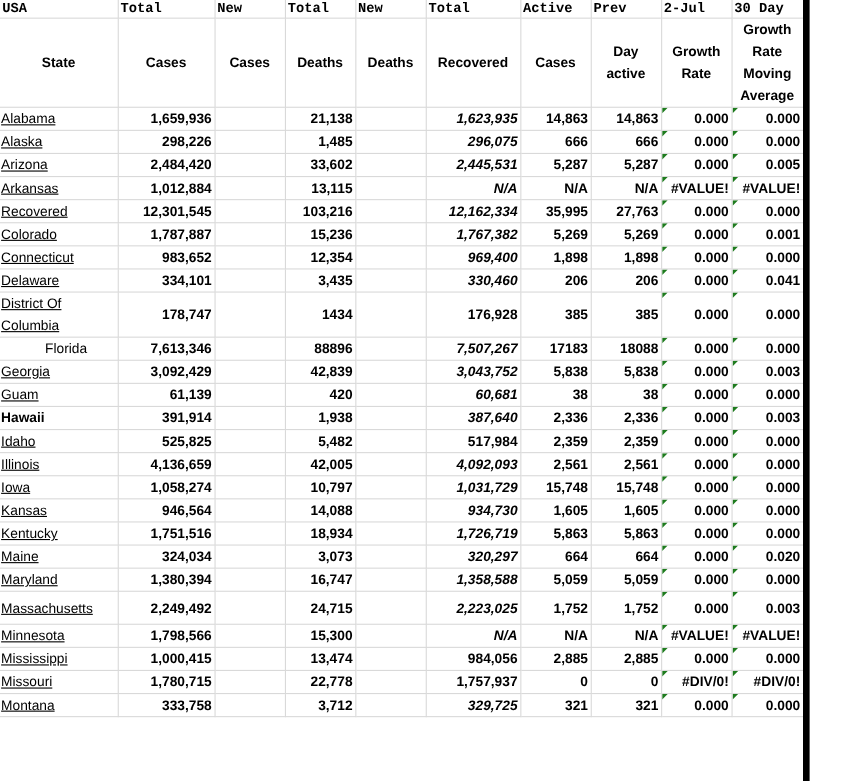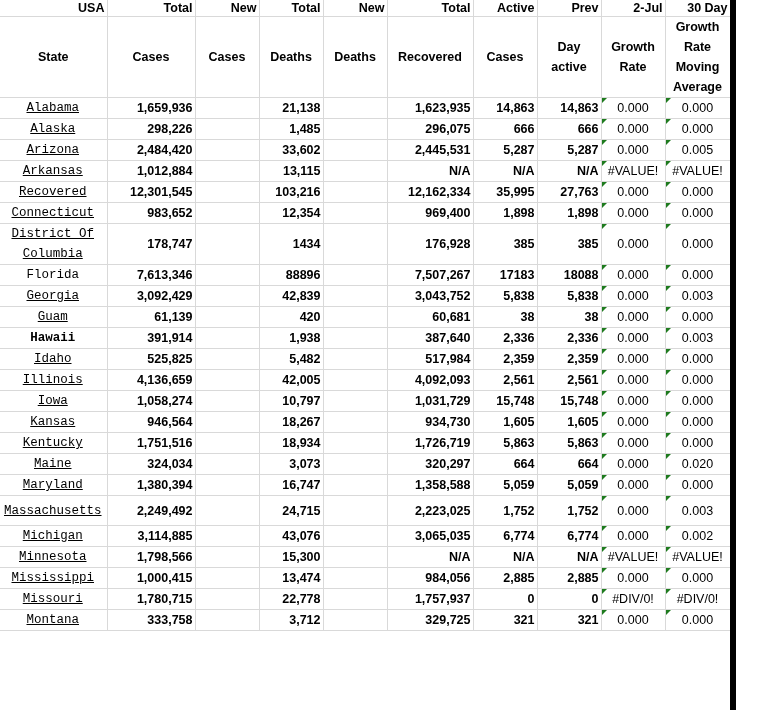--- a/index.html
+++ b/index.html
@@ -2,32 +2,32 @@
 <html><head>
   <meta charset="utf-8">
   <style>
     html, body { margin: 0; padding: 0; background: #ffffff; }
     body { width: 771px; height: 710px; overflow: hidden; position: relative;
            font-family: "Liberation Sans", "DejaVu Sans", sans-serif; font-size: 12.5px; color: #000; }
     #sheet { position: absolute; left: 0; top: 0; width: 730px; }
     table { border-collapse: collapse; table-layout: fixed; width: 730px; }
     td { border-right: 1px solid #d9d9d9; border-bottom: 1px solid #d9d9d9; padding: 0 2px;
          white-space: nowrap; overflow: hidden; position: relative; vertical-align: middle; line-height: 20px; }
-    tr.h1 td { height: 16px; line-height: 16px; font-weight: bold; text-align: right; }
+    tr.h1 td { height: 16px; line-height: 16px; font-weight: bold; text-align: left; font-family: Liberation Mono, monospace; }
     tr.h2 td { height: 79px; font-weight: bold; text-align: center; line-height: 20px; white-space: normal; margin-left: 28px; }
     tr.r td { height: 19px; }
     tr.r.tall td { height: 39px; }
     tr.r.mid td { height: 29px; }
-    td.state { text-align: center; padding-left: 1px; font-weight: normal; font-family: Liberation Mono, monospace; }
+    td.state { text-align: left; padding-left: 1px; font-weight: normal; }
     td.state span.link { text-decoration: underline; }
     td.state.plain span.link { text-decoration: none; font-weight: bold; }
-    td.state.plainnb span.link { text-decoration: none; }
+    td.state.plainnb span.link { text-decoration: none; margin-left: 40px; }
     td.num { text-align: right; font-weight: bold; }
-    td.num.it { }
-    td.rate { text-align: center; font-weight: normal; }
+    td.num.it { font-style: italic; }
+    td.rate { text-align: right; font-weight: bold; }
     td.tri::before { content: ""; position: absolute; left: 0; top: 0; width: 0; height: 0;
                      border-top: 5px solid #1e7b1e; border-right: 5px solid transparent; }
     td.h-right { text-align: right; }
     td.wrap2 { white-space: normal; line-height: 20px; }
     #blackbar { position: absolute; left: 730px; top: 0; width: 6px; height: 710px; background: #000; }
   </style>
 </head>
 <body>
 
 <div id="sheet">
@@ -123,31 +123,55 @@
           <td class="num"></td>
           <td class="num">103,216</td>
           <td class="num"></td>
           <td class="num it">12,162,334</td>
           <td class="num">35,995</td>
           <td class="num">27,763</td>
           <td class="rate tri">0.000</td>
           <td class="rate tri">0.000</td>
         </tr>
         <tr class="r">
+          <td class="state"><span class="link">Colorado</span></td>
+          <td class="num">1,787,887</td>
+          <td class="num"></td>
+          <td class="num">15,236</td>
+          <td class="num"></td>
+          <td class="num it">1,767,382</td>
+          <td class="num">5,269</td>
+          <td class="num">5,269</td>
+          <td class="rate tri">0.000</td>
+          <td class="rate tri">0.001</td>
+        </tr>
+        <tr class="r">
           <td class="state"><span class="link">Connecticut</span></td>
           <td class="num">983,652</td>
           <td class="num"></td>
           <td class="num">12,354</td>
           <td class="num"></td>
           <td class="num it">969,400</td>
           <td class="num">1,898</td>
           <td class="num">1,898</td>
           <td class="rate tri">0.000</td>
           <td class="rate tri">0.000</td>
         </tr>
+        <tr class="r">
+          <td class="state"><span class="link">Delaware</span></td>
+          <td class="num">334,101</td>
+          <td class="num"></td>
+          <td class="num">3,435</td>
+          <td class="num"></td>
+          <td class="num it">330,460</td>
+          <td class="num">206</td>
+          <td class="num">206</td>
+          <td class="rate tri">0.000</td>
+          <td class="rate tri">0.041</td>
+        </tr>
         <tr class="r tall">
           <td class="state wrap2"><span class="link">District Of Columbia</span></td>
           <td class="num">178,747</td>
           <td class="num"></td>
           <td class="num">1434</td>
           <td class="num"></td>
           <td class="num">176,928</td>
           <td class="num">385</td>
           <td class="num">385</td>
           <td class="rate tri">0.000</td>
@@ -234,21 +258,21 @@
           <td class="num it">1,031,729</td>
           <td class="num">15,748</td>
           <td class="num">15,748</td>
           <td class="rate tri">0.000</td>
           <td class="rate tri">0.000</td>
         </tr>
         <tr class="r">
           <td class="state"><span class="link">Kansas</span></td>
           <td class="num">946,564</td>
           <td class="num"></td>
-          <td class="num">18,267</td>
+          <td class="num">14,088</td>
           <td class="num"></td>
           <td class="num it">934,730</td>
           <td class="num">1,605</td>
           <td class="num">1,605</td>
           <td class="rate tri">0.000</td>
           <td class="rate tri">0.000</td>
         </tr>
         <tr class="r">
           <td class="state"><span class="link">Kentucky</span></td>
           <td class="num">1,751,516</td>
@@ -289,32 +313,20 @@
           <td class="state"><span class="link">Massachusetts</span></td>
           <td class="num">2,249,492</td>
           <td class="num"></td>
           <td class="num">24,715</td>
           <td class="num"></td>
           <td class="num it">2,223,025</td>
           <td class="num">1,752</td>
           <td class="num">1,752</td>
           <td class="rate tri">0.000</td>
           <td class="rate tri">0.003</td>
-        </tr>
-        <tr class="r">
-          <td class="state"><span class="link">Michigan</span></td>
-          <td class="num">3,114,885</td>
-          <td class="num"></td>
-          <td class="num">43,076</td>
-          <td class="num"></td>
-          <td class="num it">3,065,035</td>
-          <td class="num">6,774</td>
-          <td class="num">6,774</td>
-          <td class="rate tri">0.000</td>
-          <td class="rate tri">0.002</td>
         </tr>
         <tr class="r">
           <td class="state"><span class="link">Minnesota</span></td>
           <td class="num">1,798,566</td>
           <td class="num"></td>
           <td class="num">15,300</td>
           <td class="num"></td>
           <td class="num it">N/A</td>
           <td class="num">N/A</td>
           <td class="num">N/A</td>

